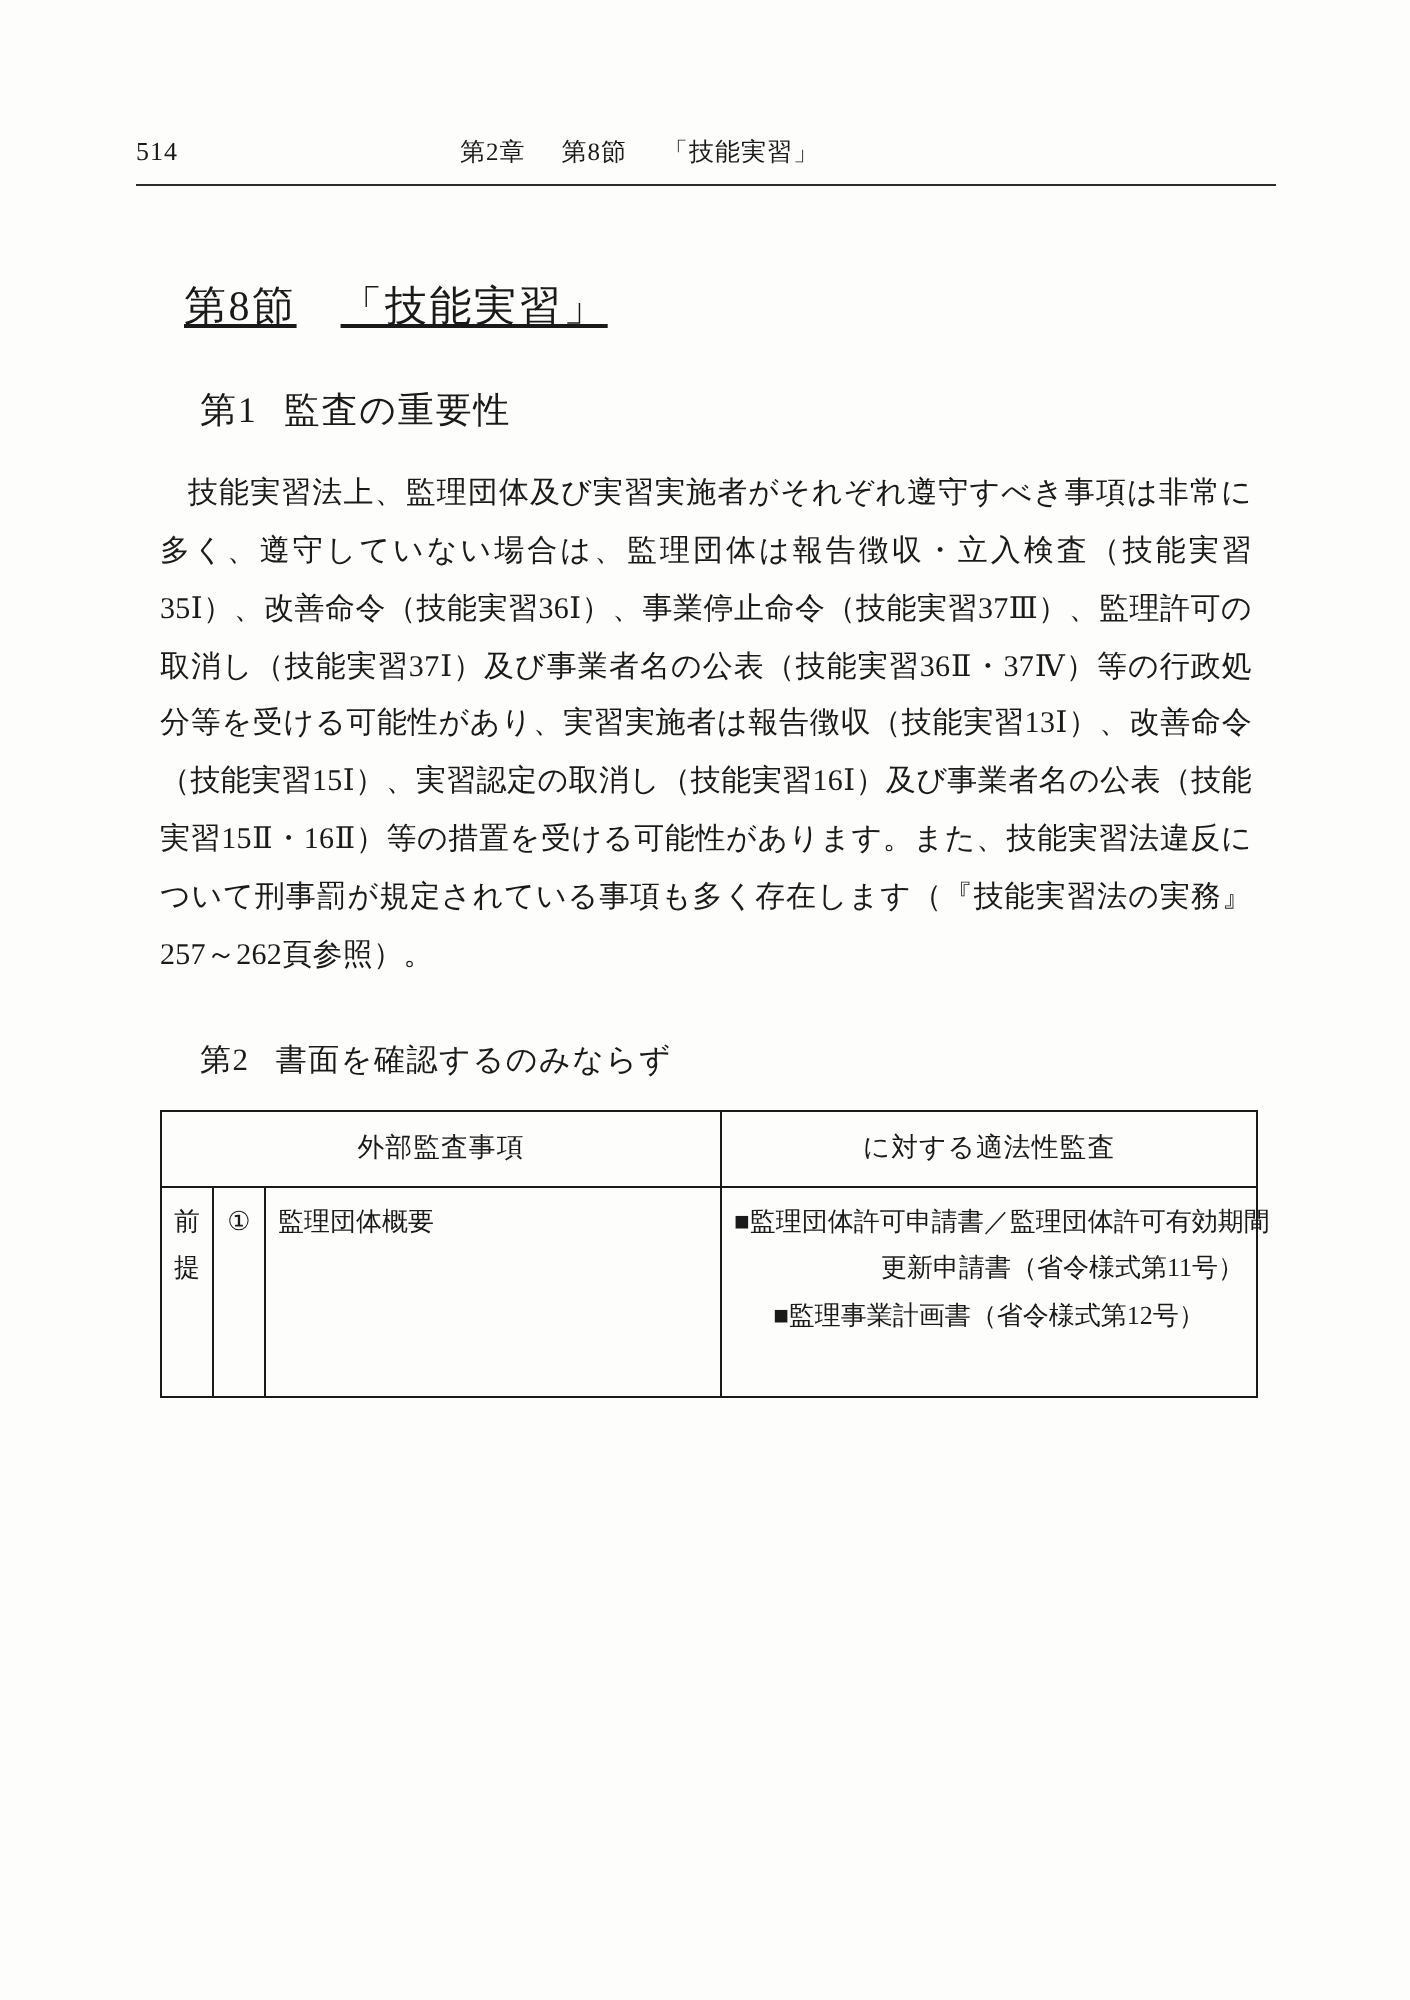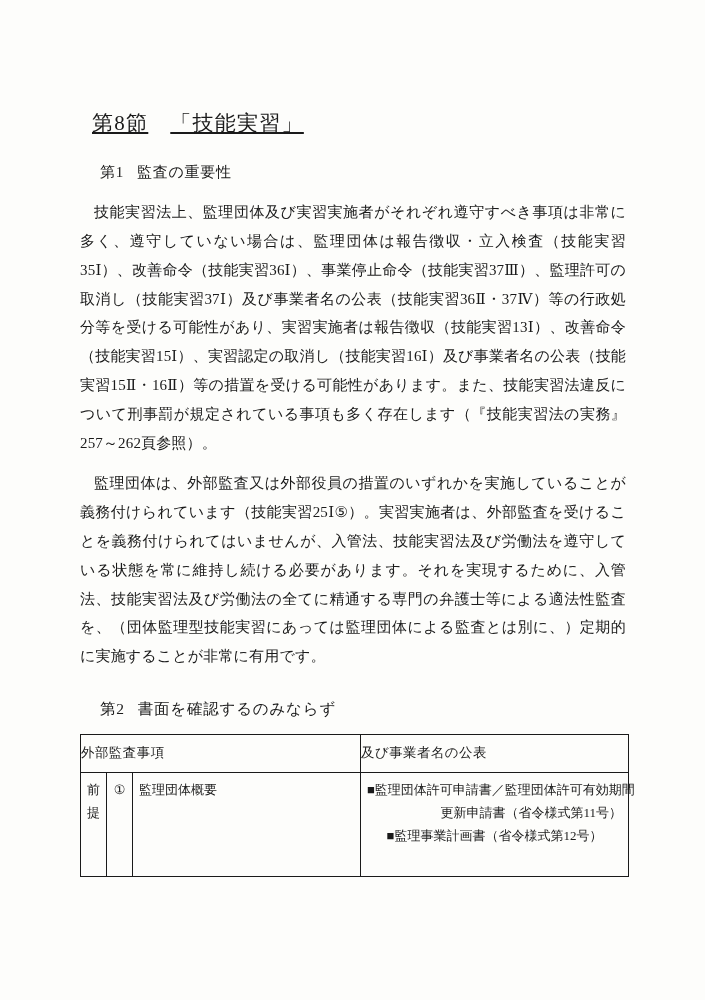--- a/index.html
+++ b/index.html
@@ -70,21 +70,21 @@
     letter-spacing: 0.06em;
     line-height: 1.3;
     text-decoration: underline;
   }
   h1.section-title .gap {
     display: inline-block;
     width: 22px;
   }
   h2.sub-title {
     margin: 26px 0 4px 32px;
-    font-size: 15px;
+    font-size: 18px;
     font-weight: normal;
     letter-spacing: 0.05em;
   }
   h2.sub-title .gap {
     display: inline-block;
     width: 13px;
   }
   h2.sub-title-2 {
     margin: 28px 0 0 32px;
     font-size: 15.5px;
@@ -128,21 +128,21 @@
   }
   table.audit th, table.audit td {
     border: 1px solid #1a1a1a;
     font-weight: normal;
     font-size: 13px;
     vertical-align: top;
     padding: 5px 6px 6px 6px;
     line-height: 1.78;
   }
   table.audit th {
-    text-align: left;
+    text-align: center;
     padding: 6px 0 7px 0;
     font-size: 13.4px;
     letter-spacing: 0.04em;
   }
   col.c-side { width: 26px; }
   col.c-num  { width: 26px; }
   col.c-item { width: 228px; }
   col.c-docs { width: 268px; }
 
   td.side {
@@ -172,43 +172,47 @@
     white-space: nowrap;
     text-align: right;
   }
 </style>
 </head>
 <body>
 
 <div class="page">
   <div class="page-inner">
 
+    <div class="runhead">
+      <span class="folio">514</span>
+      <span class="rh-text"><span>第2章</span><span class="sp"></span><span>第8節</span><span class="sp"></span><span>「技能実習」</span></span>
+      <div class="rule"></div>
+    </div>
 
     <h1 class="section-title"><span>第8節</span><span class="gap"></span><span>「技能実習」</span></h1>
 
     <h2 class="sub-title"><span>第1</span><span class="gap"></span><span>監査の重要性</span></h2>
 
     <p class="body first indent">技能実習法上、監理団体及び実習実施者がそれぞれ遵守すべき事項は非常に多く、遵守していない場合は、監理団体は報告徴収・立入検査（技能実習35Ⅰ）、改善命令（技能実習36Ⅰ）、事業停止命令（技能実習37Ⅲ）、監理許可の取消し（技能実習37Ⅰ）及び事業者名の公表（技能実習36Ⅱ・37Ⅳ）等の行政処分等を受ける可能性があり、実習実施者は報告徴収（技能実習13Ⅰ）、改善命令（技能実習15Ⅰ）、実習認定の取消し（技能実習16Ⅰ）及び事業者名の公表（技能実習15Ⅱ・16Ⅱ）等の措置を受ける可能性があります。また、技能実習法違反について刑事罰が規定されている事項も多く存在します（『技能実習法の実務』257～262頁参照）。</p>
-    <p class="body indent">監理団体は、外部監査又は外部役員の措置のいずれかを実施していることが義務付けられています（技能実習25Ⅰ⑤）。実習実施者は、外部監査を受けることを義務付けられてはいませんが、入管法、技能実習法及び労働法を遵守している状態を常に維持し続ける必要があります。それを実現するために、入管法、技能実習法及び労働法の全てに精通する専門の弁護士等による適法性監査を、（団体監理型技能実習にあっては監理団体による監査とは別に、）定期的に実施することが非常に有用です。</p>
 
     <h2 class="sub-title-2"><span>第2</span><span class="gap"></span><span>書面を確認するのみならず</span></h2>
 
 
     <div class="tbl-wrap">
       <table class="audit">
         <colgroup>
           <col class="c-side">
           <col class="c-num">
           <col class="c-item">
           <col class="c-docs">
         </colgroup>
         <thead>
           <tr>
             <th colspan="3">外部監査事項</th>
-            <th>及び事業者名の公表</th>
+            <th>に対する適法性監査</th>
           </tr>
         </thead>
         <tbody>
           <tr>
             <td class="side" rowspan="1">
               <span>前</span><br>
               <span>提</span><br>
               <br>
               <br>
               

